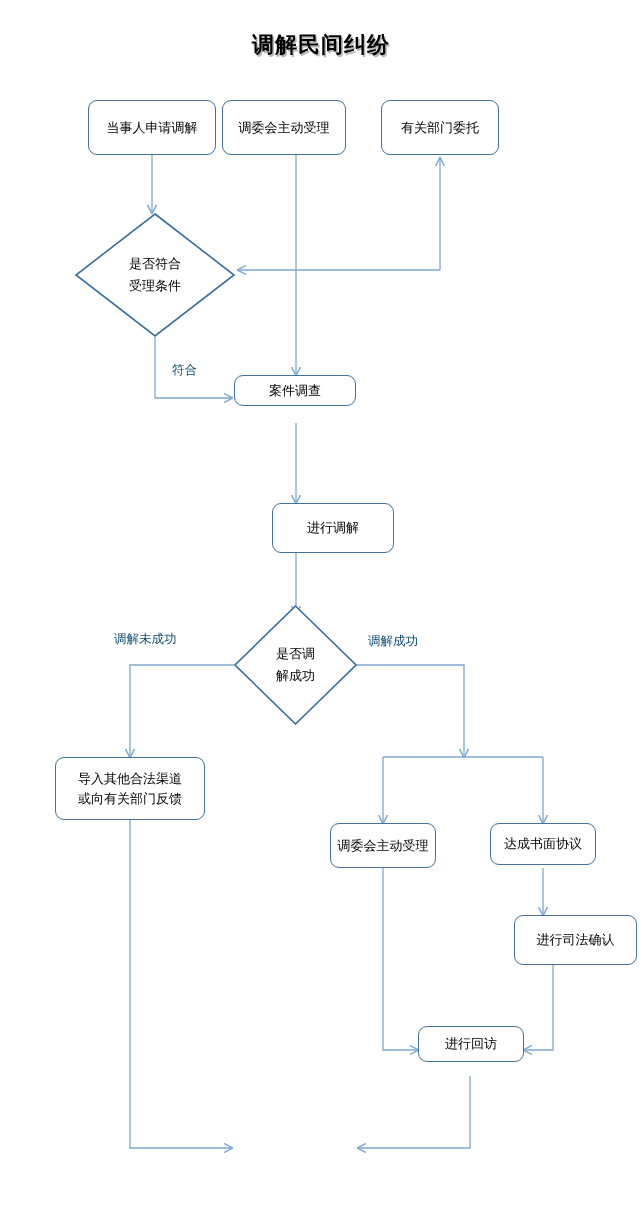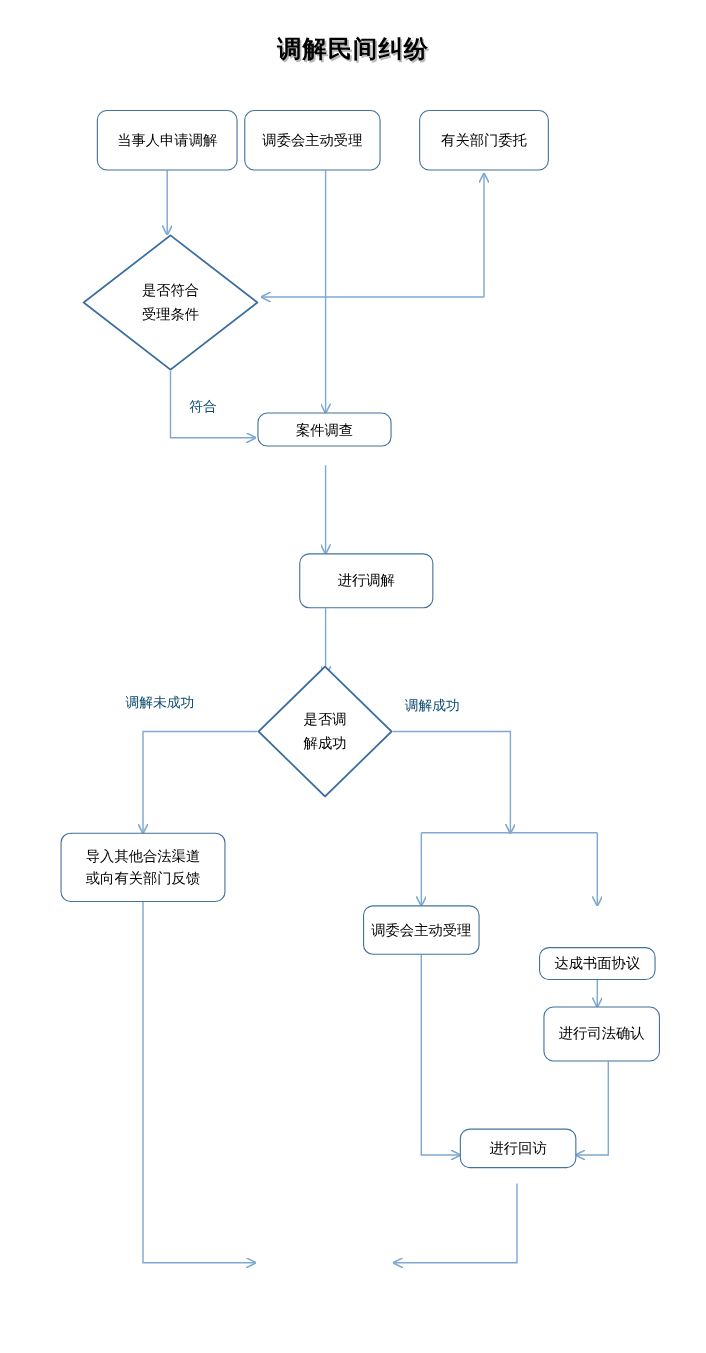--- a/index.html
+++ b/index.html
@@ -187,25 +187,25 @@
 
   <div class="node process" style="left:55px; top:757px; width:150px; height:63px;">
     <span class="ln">导入其他合法渠道</span>
     <span class="ln">或向有关部门反馈</span>
   </div>
 
   <div class="node process" style="left:330px; top:823px; width:106px; height:45px;">
     <span class="ln">调委会主动受理</span>
   </div>
 
-  <div class="node process" style="left:490px; top:861px; width:106px; height:30px;">
+  <div class="node process" style="left:490px; top:823px; width:106px; height:42px;">
     <span class="ln">达成书面协议</span>
   </div>
 
-  <div class="node process" style="left:494px; top:915px; width:106px; height:50px;">
+  <div class="node process" style="left:514px; top:915px; width:123px; height:50px;">
     <span class="ln">进行司法确认</span>
   </div>
 
   <div class="node process" style="left:418px; top:1026px; width:106px; height:36px;">
     <span class="ln">进行回访</span>
   </div>
 
 
   <div class="edge-label" style="left:172px; top:362px;">符合</div>
 

